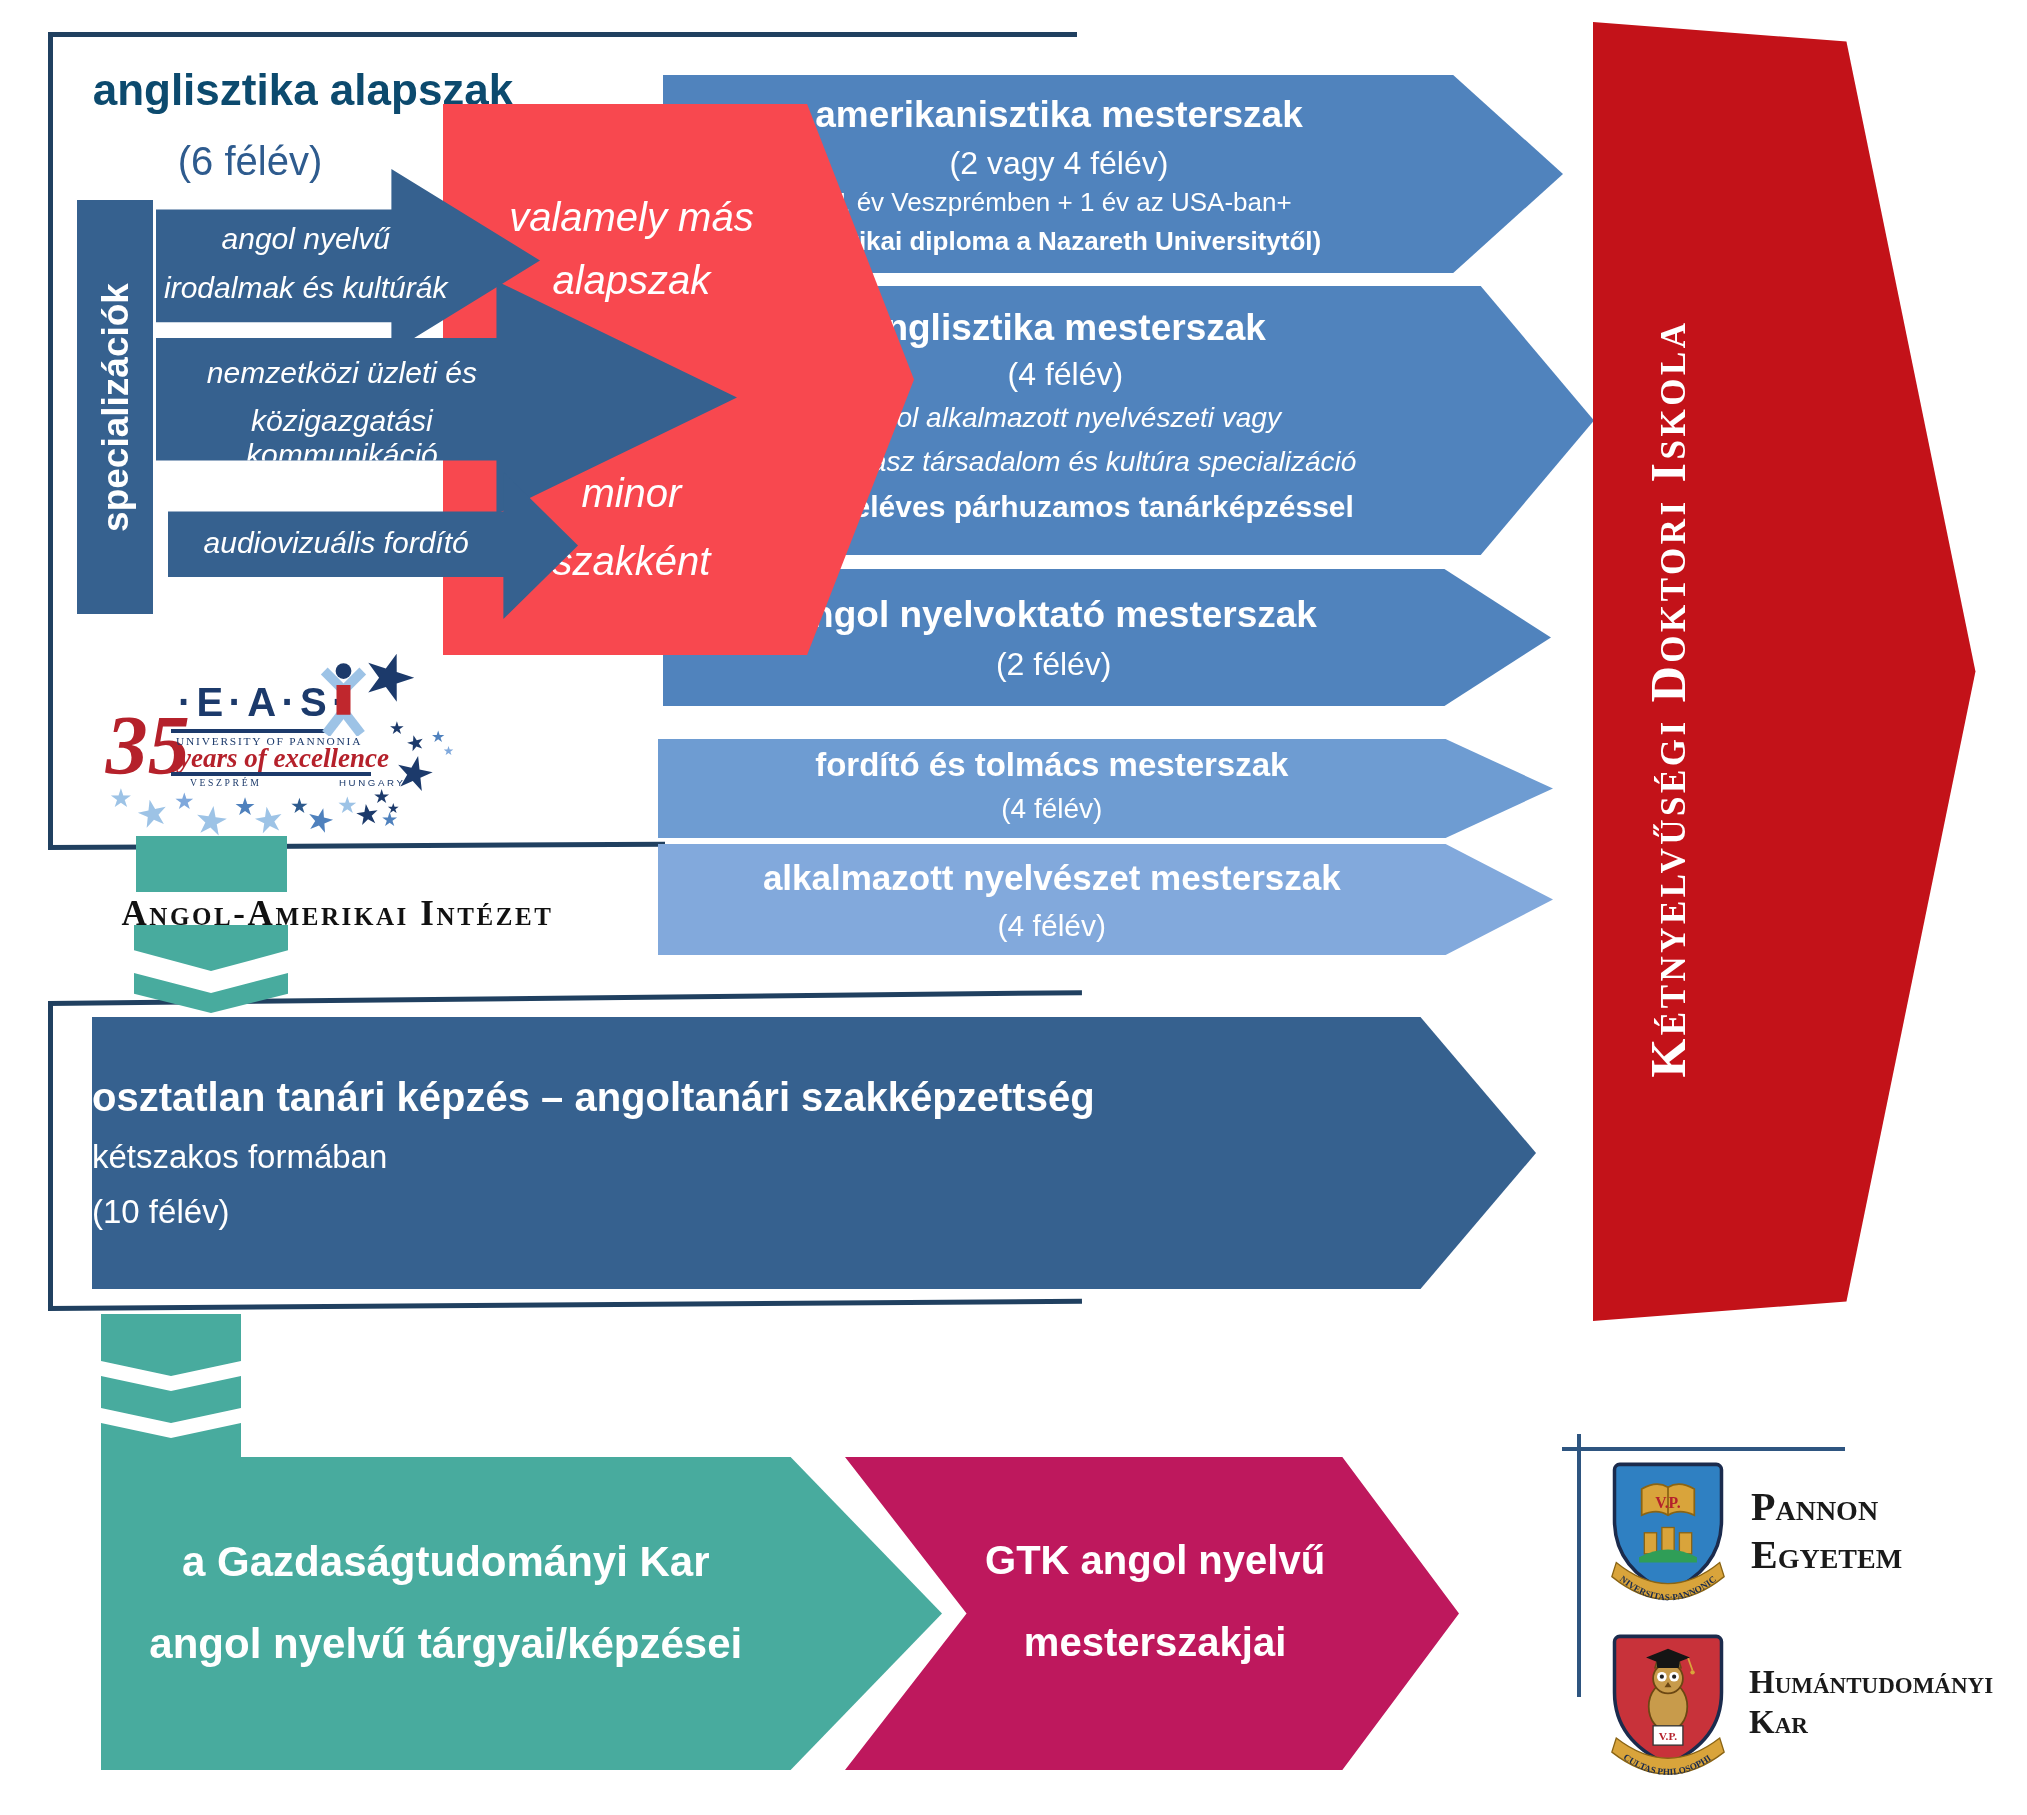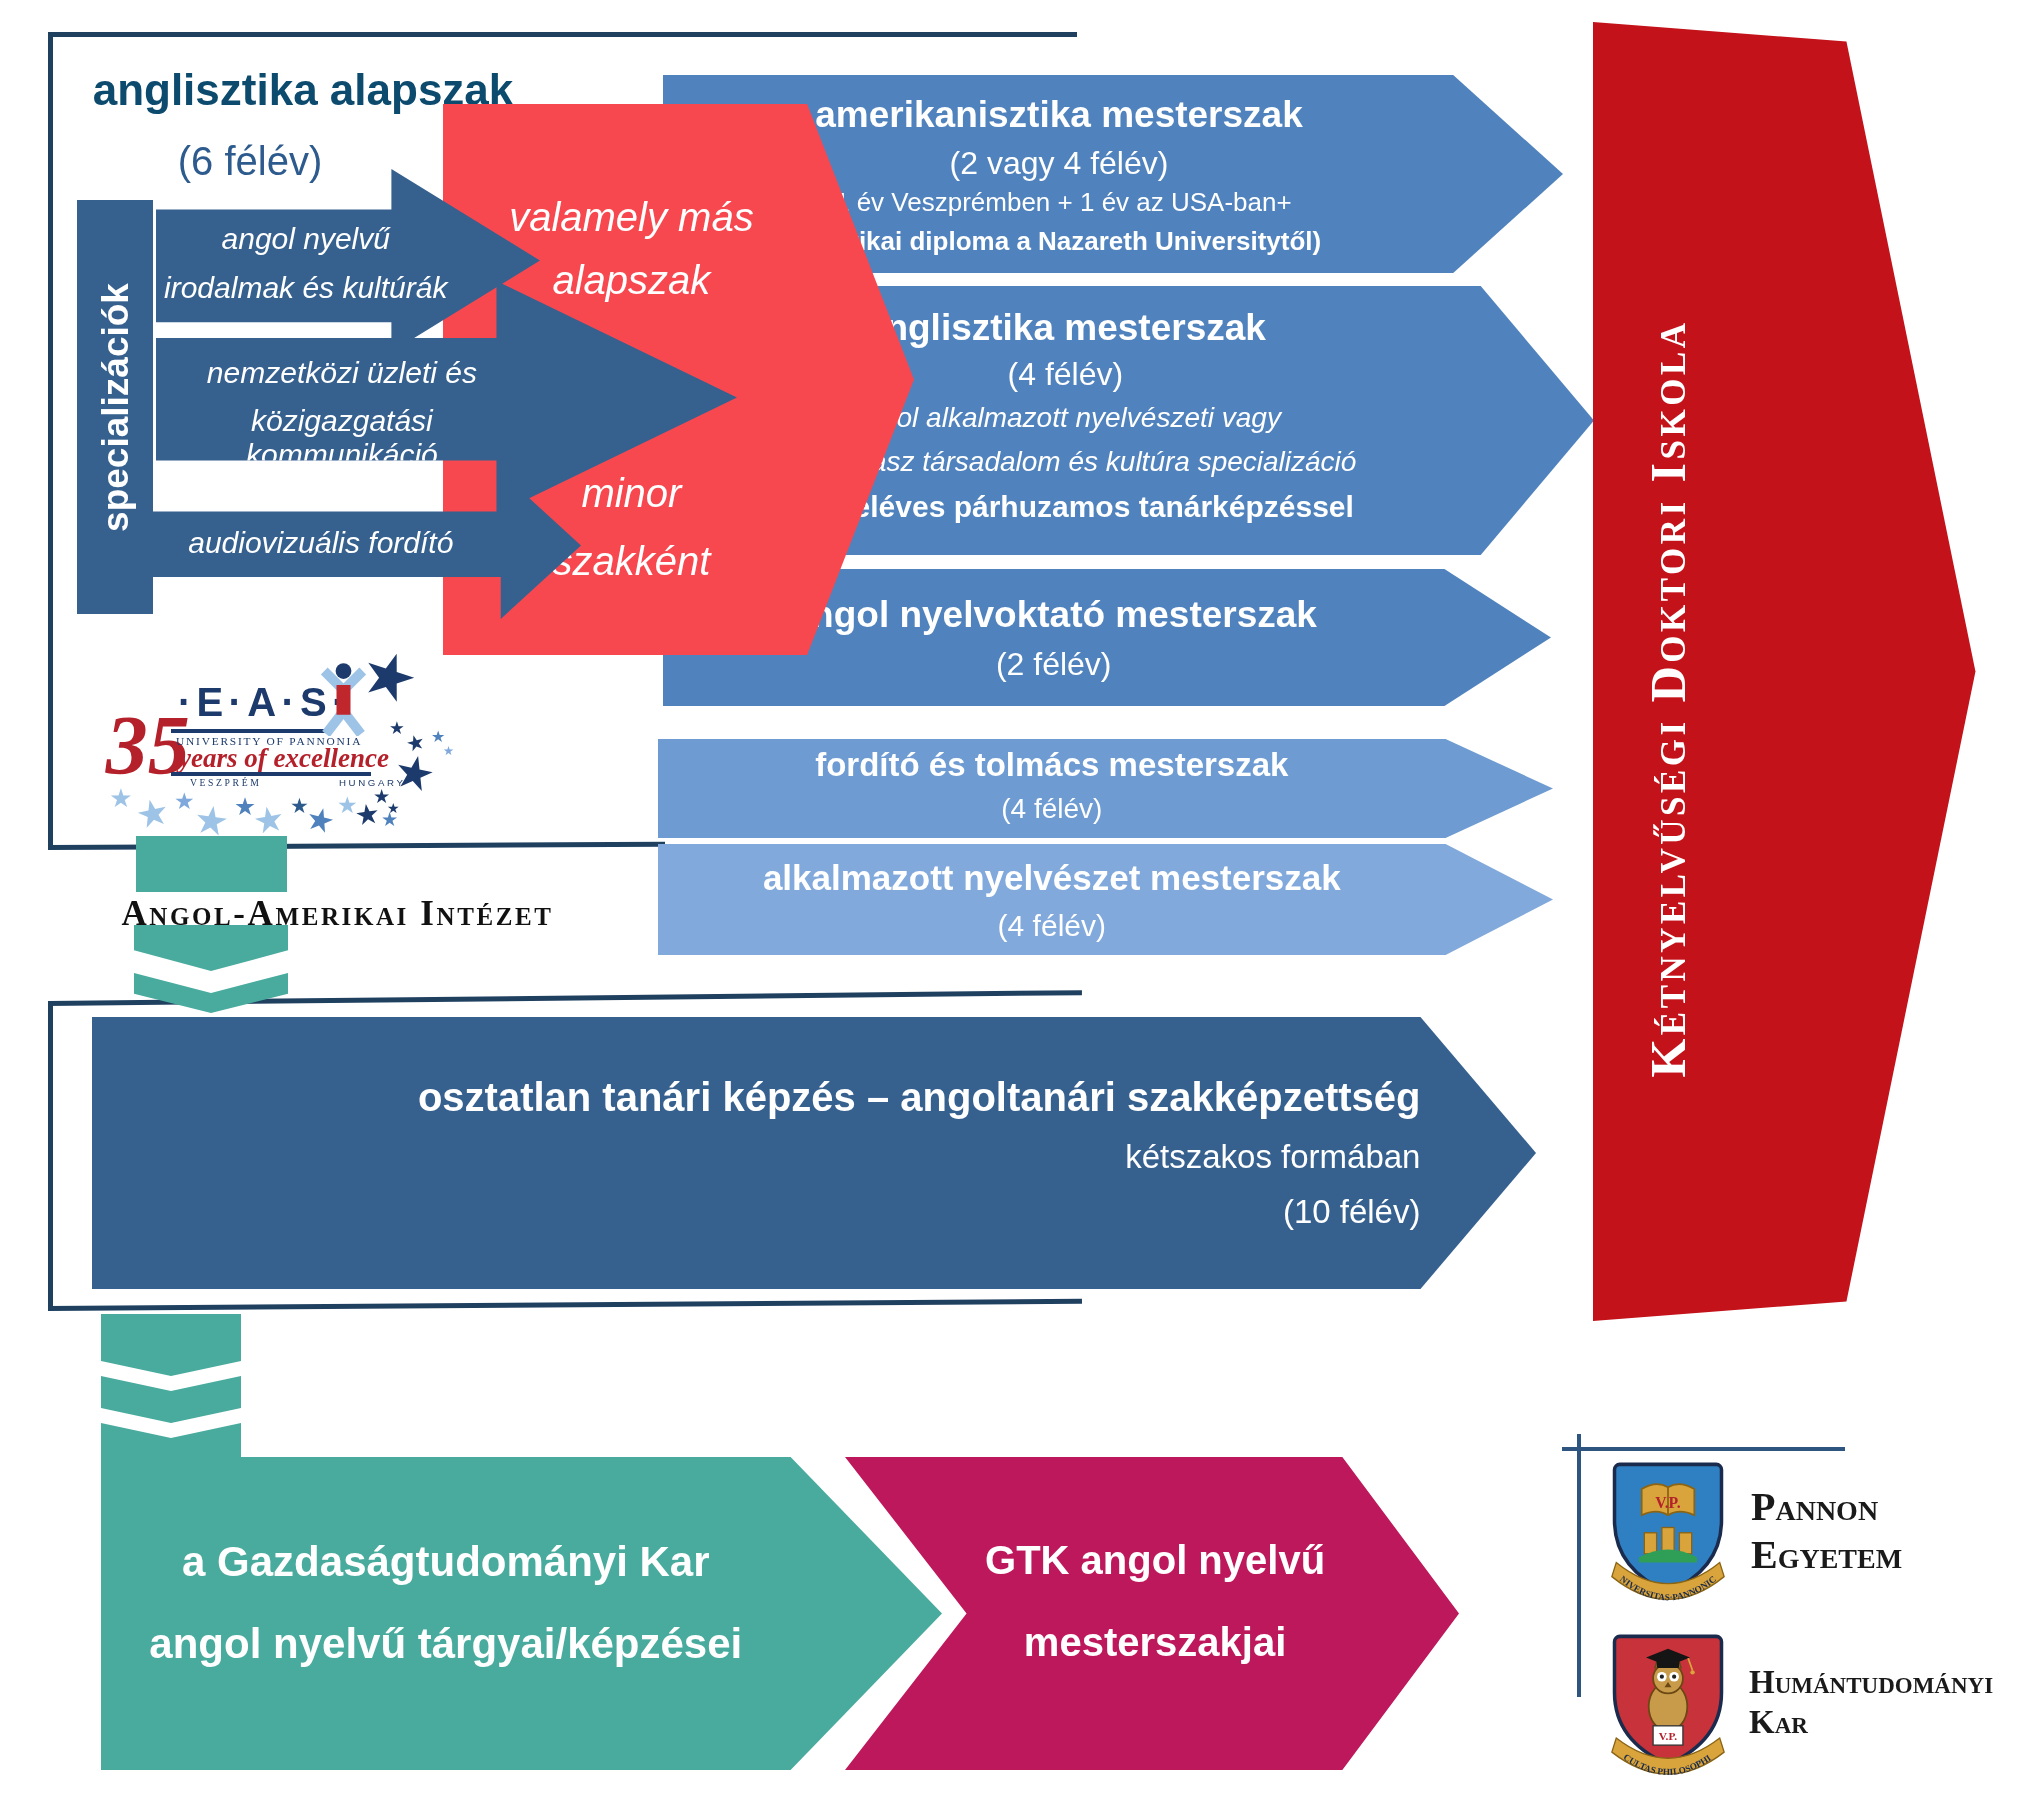--- a/index.html
+++ b/index.html
@@ -37,35 +37,35 @@
 
   
   .navy{background:#36618F;position:absolute;z-index:3;}
   .specbar{left:77px;top:200px;width:76px;height:414px;}
   .specbar .rot{position:absolute;left:-169px;top:169px;width:414px;height:77px;line-height:77px;
                 text-align:center;transform:rotate(-90deg);color:#fff;font-weight:bold;font-size:37px;}
   .sa1{left:156px;top:169px;width:384px;height:183px;
        clip-path:polygon(0 22.1%,61.3% 22.1%,61.3% 0,100% 50%,61.3% 100%,61.3% 83.7%,0 83.7%);}
   .sa2{left:156px;top:281px;width:581px;height:233px;
        clip-path:polygon(0 24.5%,58.6% 24.5%,58.6% 0,100% 50%,58.6% 100%,58.6% 77%,0 77%);}
-  .sa3{left:140px;top:472px;width:410px;height:147px;
-       clip-path:polygon(0 26.8%,81.8% 26.8%,81.8% 0,100% 50%,81.8% 100%,81.8% 71.4%,0 71.4%);padding-left:31px;}
+  .sa3{left:168px;top:472px;width:410px;height:147px;
+       clip-path:polygon(0 26.8%,81.8% 26.8%,81.8% 0,100% 50%,81.8% 100%,81.8% 71.4%,0 71.4%);}
   .navy .txt{position:absolute;color:#fff;font-style:italic;font-size:30px;text-align:center;}
 
   
   .docarrow{left:1593px;top:22px;width:384px;height:1299px;background:#C31219;z-index:2;
             clip-path:polygon(0 0,66% 1.5%,99.6% 50%,66% 98.5%,0 100%);}
   .docarrow .rot{position:absolute;left:-408px;top:628px;width:966px;height:97px;line-height:97px;
                  text-align:center;transform:rotate(-90deg);color:#fff;font-weight:bold;font-size:50px;
                  font-family:"Liberation Serif",serif;font-variant:small-caps;letter-spacing:3.5px;}
 
   
   .bigblue{left:92px;top:1017px;width:1444px;height:272px;background:#36618F;position:absolute;z-index:2;
            clip-path:polygon(0 0,92% 0,100% 50%,92% 100%,0 100%);}
-  .bigblue .txt{position:absolute;left:0;width:92%;text-align:right;color:#fff;}
+  .bigblue .txt{position:absolute;left:0;width:92%;text-align:left;color:#fff;}
 
   
   .teal{background:#48AB9E;position:absolute;z-index:4;}
   .tchev1a{left:134px;top:925px;width:154px;height:46px;
            clip-path:polygon(0 0,100% 0,100% 55%,50% 100%,0 55%);}
   .tchev1b{left:134px;top:973px;width:154px;height:40px;
            clip-path:polygon(0 0,50% 50%,100% 0,100% 52%,50% 100%,0 52%);}
   .tcol{left:101px;top:1314px;width:140px;height:149px;}
   .wchev{position:absolute;background:#fff;z-index:5;width:140px;height:30px;left:101px;
          clip-path:polygon(0 0,50% 50%,100% 0,100% 50%,50% 100%,0 50%);}

